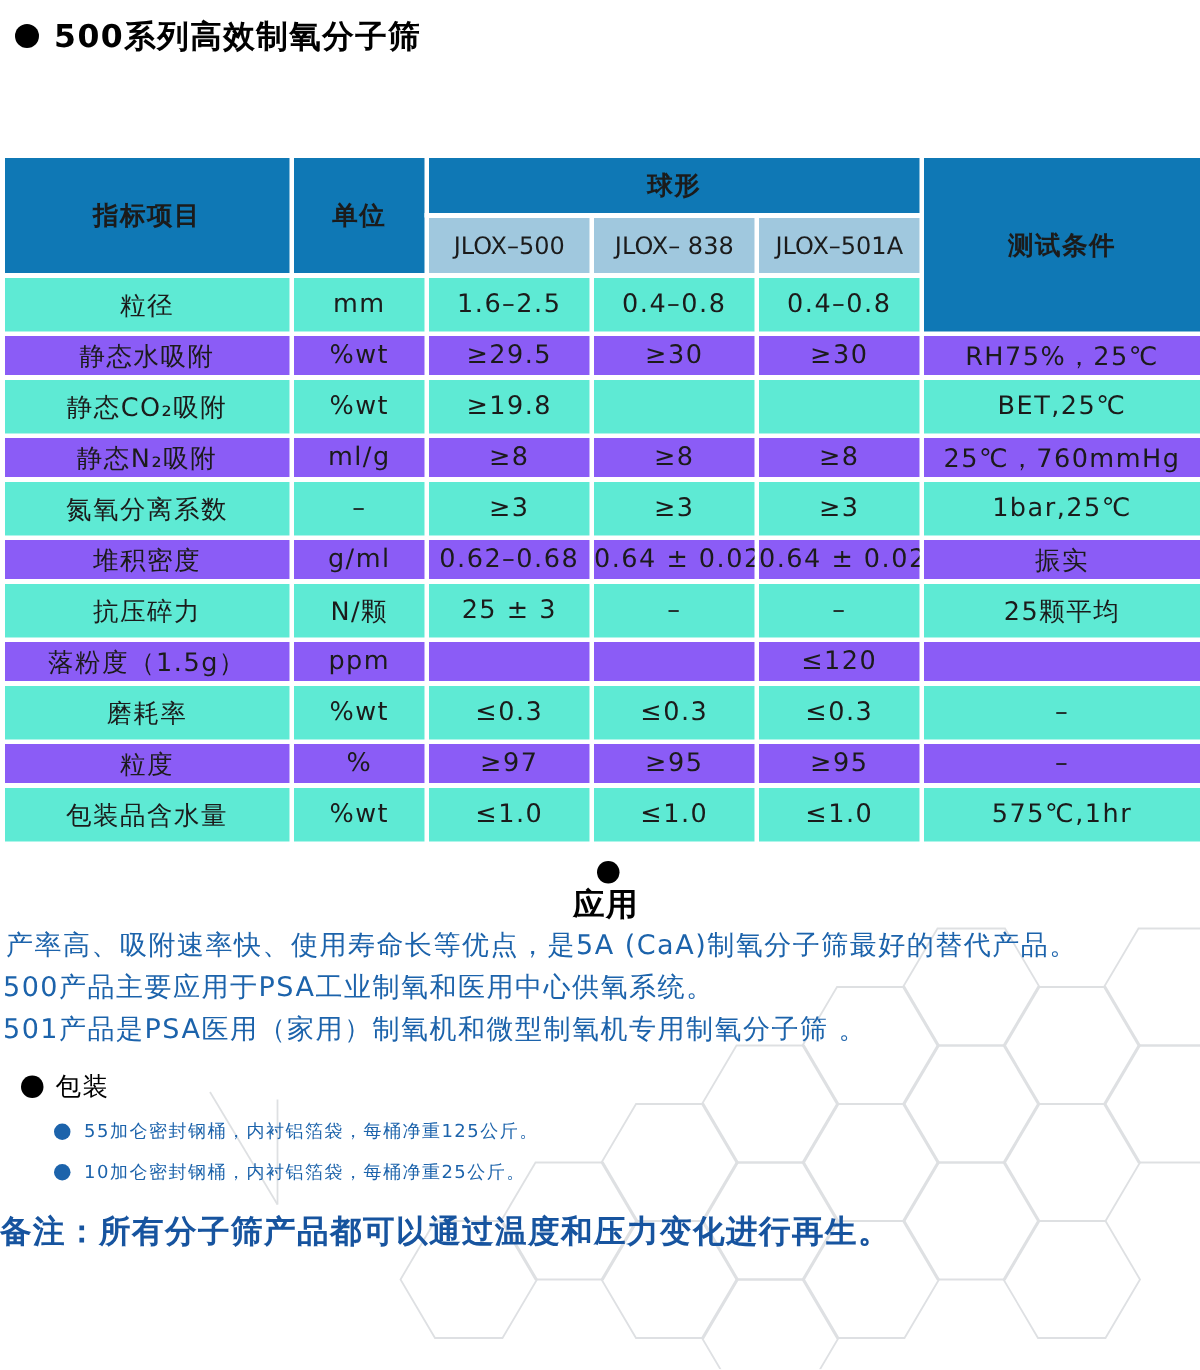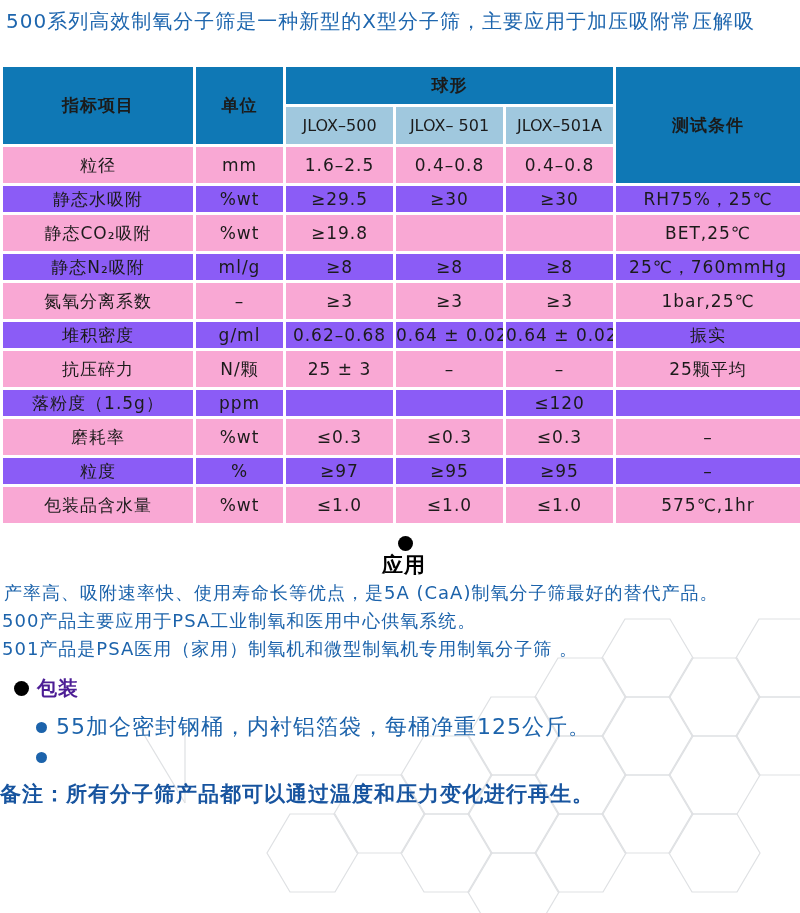--- a/index.html
+++ b/index.html
@@ -76,21 +76,21 @@
   }
   tr.subhd td {
     background: #a0c8de;
     color: #1b1b1b;
     font-weight: normal;
     font-size: 16px;
     letter-spacing: 0;
     height: 40px;
   }
   tr.hrow1 td { height: 40px; margin-left: 32px; }
-  tr.m td { background: #f9a8d4; height: 39px; }
+  tr.m td { background: #5eead4; height: 39px; }
   tr.l td { background: #8b5cf6; height: 29px; }
 
   
   .app-block { margin-top: 10px; font-size: 18px; line-height: 28px; color: #1c63ab; }
   .app-line1 { padding-left: 18px; display: flex; align-items: center; flex-direction: column; }
   .bullet-md {
     width: 15px; height: 15px;
     background: #000000;
     border-radius: 50%;
     margin-right: 8px;
@@ -103,32 +103,32 @@
     margin-right: 10px;
     letter-spacing: 1px;
   }
   .app-text { letter-spacing: 1px; }
   .app-wrap { padding-left: 4px; letter-spacing: 1px; }
   .app-plain { padding-left: 2px; letter-spacing: 1px; }
 
   .pack-block { margin-top: 12px; }
   .pack-heading-row { display: flex; align-items: center; padding-left: 14px; }
   .pack-heading {
-    font-size: 20px;
-    font-weight: bold;
-    color: #4c1d95;
+    font-size: 17px;
+    font-weight: normal;
+    color: #000000;
     letter-spacing: 1px;
   }
   .pack-item {
     display: flex;
     align-items: center;
     padding-left: 36px;
     margin-top: 10px;
     color: #1c63ab;
-    font-size: 22px;
+    font-size: 12px;
     letter-spacing: 1px;
   }
   .bullet-sm {
     width: 11px; height: 11px;
     background: #1c63ab;
     border-radius: 50%;
     margin-right: 9px;
     flex: 0 0 auto;
   }
 
@@ -163,44 +163,47 @@
     <polygon points="424,216 401,255 424,294 469,294 492,255 469,216"></polygon>
     <polygon points="558,216 535,255 558,294 603,294 626,255 603,216"></polygon>
     <polygon points="692,216 669,255 692,294 737,294 760,255 737,216"></polygon>
     <polygon points="491,255 468,294 491,333 536,333 559,294 536,255"></polygon>
     <line x1="140" y1="130" x2="185" y2="205"></line>
     <line x1="185" y1="135" x2="185" y2="205"></line>
   </svg>
 
   <div class="content">
 
+    <div class="title-row">
+      <span class="bullet-lg"></span>
+      <span class="title-text">500系列高效制氧分子筛</span>
+    </div>
 
     <div class="intro">
-      <div>500系列高效制氧分子筛是一种新型的X型分子筛，主要应用于加压吸附常压解吸</div>
     </div>
 
     <table class="spec">
       <colgroup>
         <col style="width:193px">
           <col style="width:90px">
         <col style="width:110px">
           <col style="width:110px">
           <col style="width:110px">
         <col style="width:187px">
       </colgroup>
       <tbody>
           <tr class="hrow1">
         <td class="hd" rowspan="2">指标项目</td>
         <td class="hd" rowspan="2">单位</td>
         <td class="hd" colspan="3">球形</td>
         <td class="hd" rowspan="3">测试条件</td>
       </tr>
       <tr class="subhd">
         <td>JLOX–500</td>
-        <td>JLOX– 501</td>
+        <td>JLOX– 838</td>
         <td>JLOX–501A</td>
       </tr>
       <tr class="m">
         <td>粒径</td>
         <td>mm</td>
         <td>1.6–2.5</td>
         <td>0.4–0.8</td>
         <td>0.4–0.8</td>
       </tr>
       <tr class="l">
@@ -300,20 +303,21 @@
       <div class="pack-heading-row">
         <span class="bullet-md"></span>
         <span class="pack-heading">包装</span>
       </div>
       <div class="pack-item">
         <span class="bullet-sm"></span>
         <span>55加仑密封钢桶，内衬铝箔袋，每桶净重125公斤。</span>
       </div>
       <div class="pack-item">
         <span class="bullet-sm"></span>
+        <span>10加仑密封钢桶，内衬铝箔袋，每桶净重25公斤。</span>
       </div>
     </div>
 
     <div class="notes-block">
       <div class="note-line">备注：所有分子筛产品都可以通过温度和压力变化进行再生。</div>
 
     </div>
 
   </div>
 </div>

